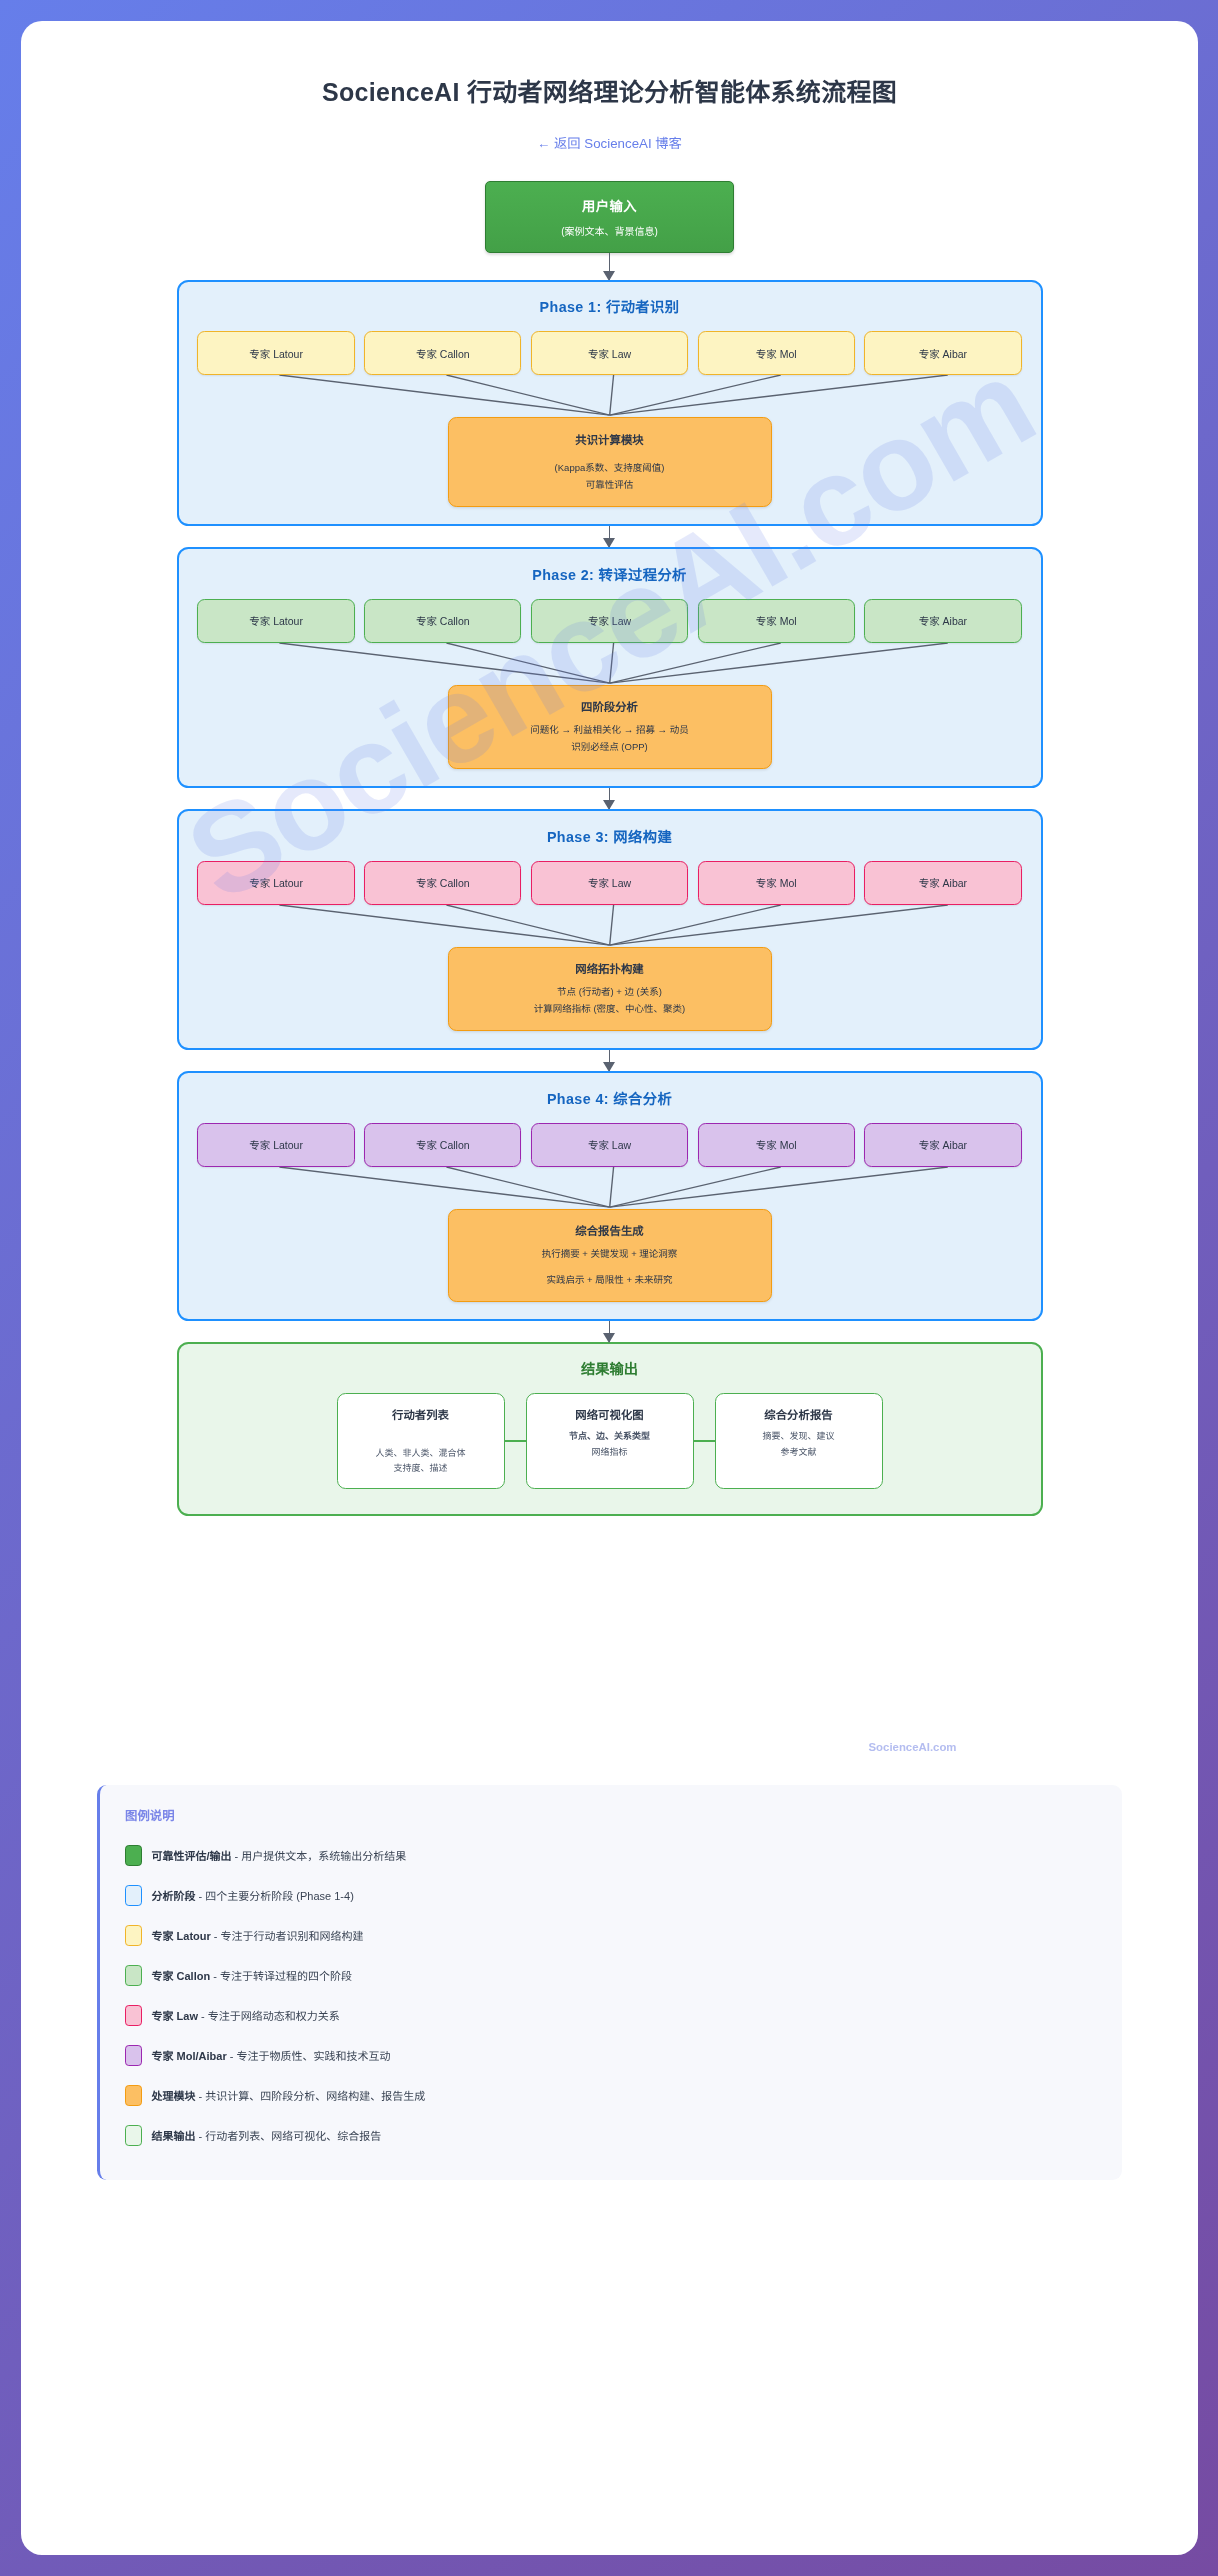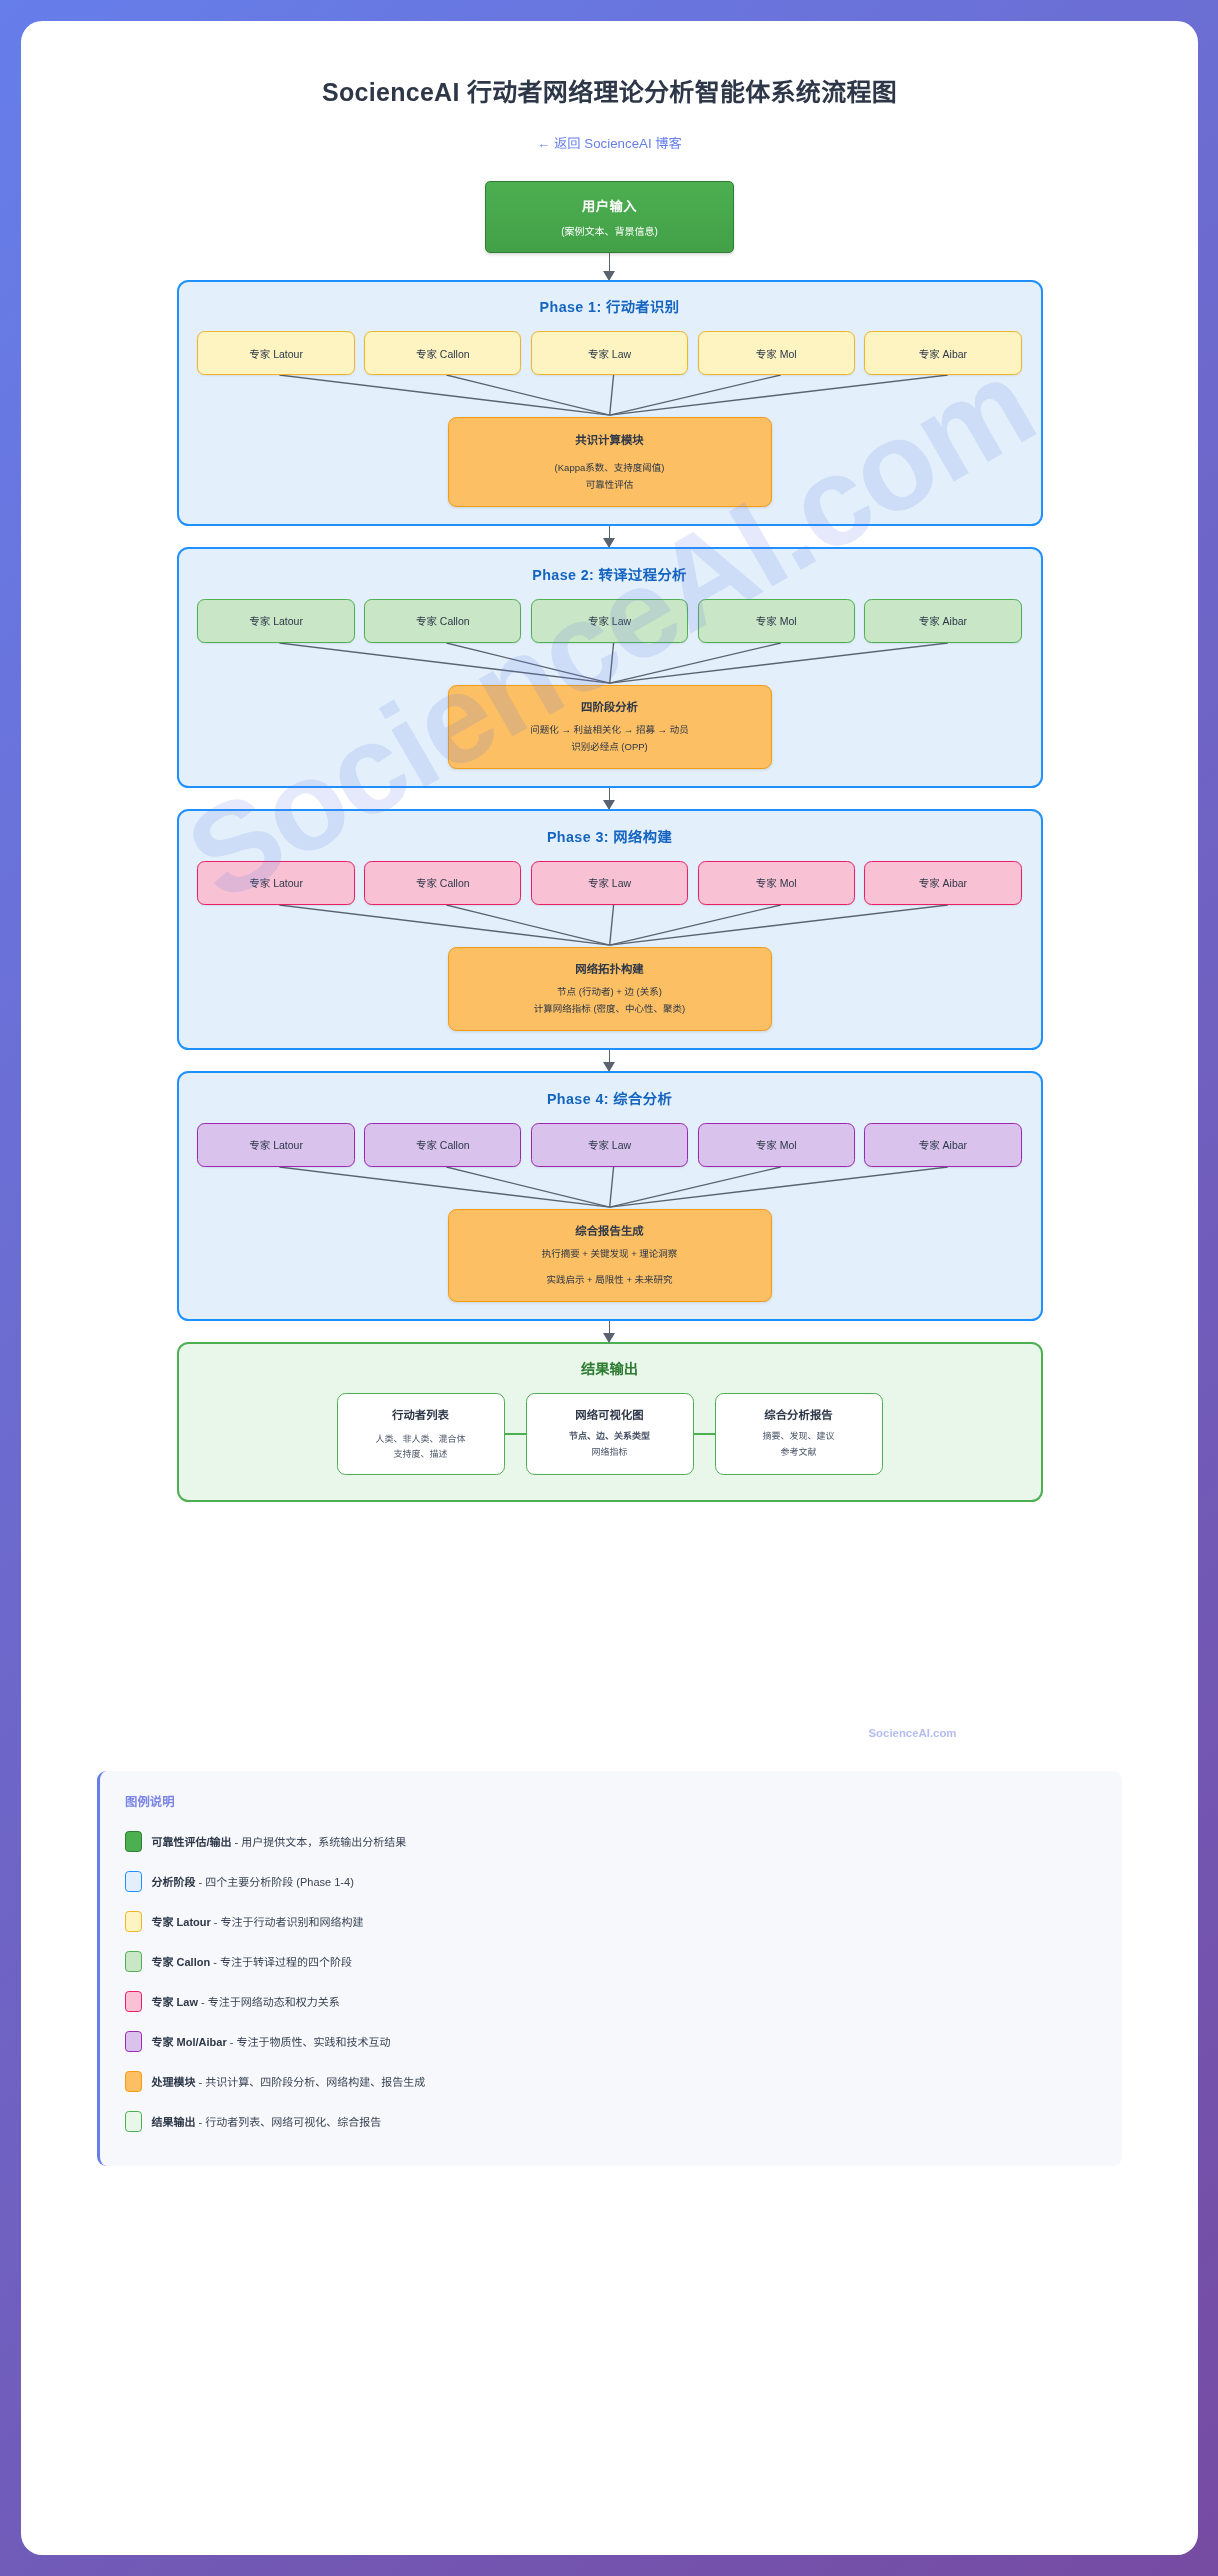--- a/index.html
+++ b/index.html
@@ -360,21 +360,21 @@
           </div>
         </div>
         <div class="connector short"></div>
       </div>
 
     <div class="result-box">
       <div class="result-title">结果输出</div>
       <div class="result-items" id="result-items">
           <div class="result-card">
             <div class="r1">行动者列表</div>
-            <div class="r2" style="margin-top: 10px;">人类、非人类、混合体</div>
+            <div class="r2" style="margin-top: 24px;">人类、非人类、混合体</div>
             <div class="r2" style="margin-top: 1px;">支持度、描述</div>
           </div>
           <div class="hlink">
             <span></span>
           </div>
           <div class="result-card">
             <div class="r1">网络可视化图</div>
             <div class="r2" style="margin-top: 7.6px; font-weight: bold;">节点、边、关系类型</div>
             <div class="r2" style="margin-top: 1px;">网络指标</div>
           </div>

